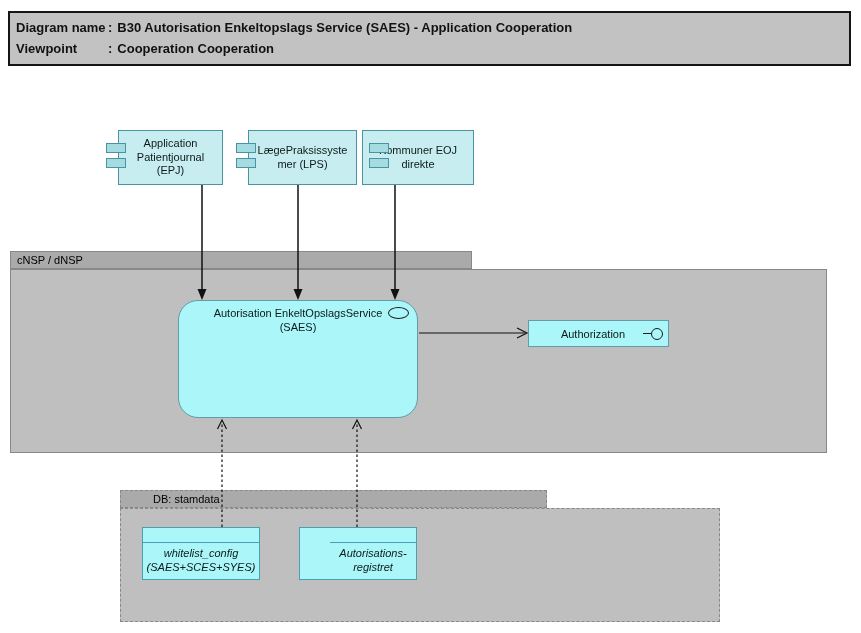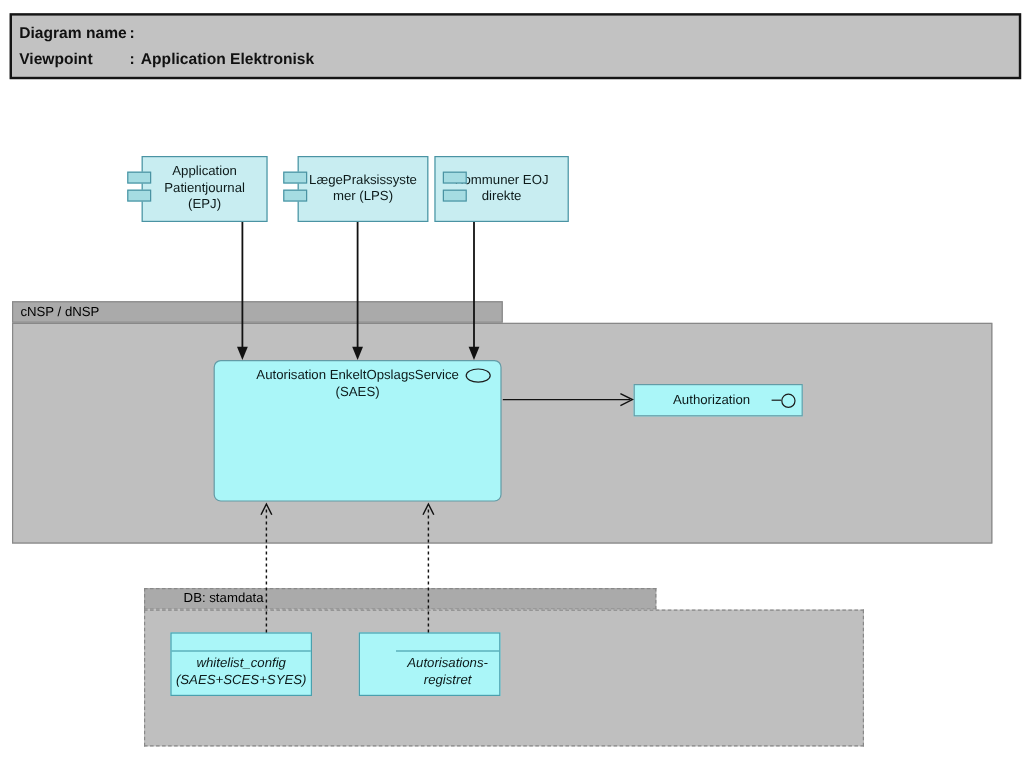--- a/index.html
+++ b/index.html
@@ -19,41 +19,41 @@
   }
   .title-row{display:flex;}
   .title-label{width:92px;flex:0 0 92px;}
   .title-sep{margin-right:5px;}
 
   
   .grp-tab{background:#aaaaaa;border:1px solid #888;z-index:1;
     font-size:11px;line-height:16px;padding-left:6px;color:#000;}
   .grp-body{background:#bfbfbf;border:1px solid #888;z-index:1;}
   .dashed{border-style:dashed;}
-  #cnsp-tab{left:10px;top:251px;width:409px;height:18px;}
+  #cnsp-tab{left:10px;top:251px;width:462px;height:18px;}
   #cnsp-body{left:10px;top:269px;width:817px;height:184px;}
   #db-tab{left:120px;top:490px;width:427px;height:18px;padding-left:32px;}
   #db-body{left:120px;top:508px;width:600px;height:114px;}
 
   
   .uml-component{
     background:#c8edf1;border:1.5px solid #4a93a3;z-index:2;
     display:flex;align-items:center;justify-content:center;
     font-size:11px;line-height:13.5px;text-align:center;color:#0d1a1a;
   }
   .comp-port{
     width:20px;height:10px;background:#a5dce2;border:1.5px solid #4a93a3;z-index:3;
   }
   #comp-epj{left:118px;top:130px;width:105px;height:55px;}
   #comp-lps{left:248px;top:130px;width:109px;height:55px;}
   #comp-eoj{left:362px;top:130px;width:112px;height:55px;}
 
   
   #saes{
-    left:178px;top:300px;width:240px;height:118px;border-radius:6px;
+    left:178px;top:300px;width:240px;height:118px;border-radius:20px;
     background:#aaf6f8;border:1.5px solid #639ba6;z-index:2;
     font-size:11px;line-height:14px;text-align:center;padding-top:5px;color:#0d1a1a;
   }
   #saes-oval{
     position:absolute;right:8px;top:6px;width:19px;height:10px;
     border:1.5px solid #1c1c1c;border-radius:50%;background:transparent;
   }
 
   
   #authz{
@@ -81,25 +81,26 @@
 </style>
 </head>
 <body>
 
 <div id="stage">
 
   <div id="title-block" class="abs">
     <div class="title-row">
       <span class="title-label">Diagram name</span>
       <span class="title-sep">:</span>
+      <span class="title-value">B30 Autorisation Enkeltopslags Service (SAES) - Application Cooperation</span>
     </div>
     <div class="title-row">
       <span class="title-label">Viewpoint</span>
       <span class="title-sep">:</span>
-      <span class="title-value">Application Elektronisk</span>
+      <span class="title-value">Cooperation Cooperation</span>
     </div>
   </div>
 
   <div id="cnsp-tab" class="abs grp-tab">
     <span>cNSP / dNSP</span>
   </div>
   <div id="cnsp-body" class="abs grp-body"></div>
 
   <div id="db-tab" class="abs grp-tab dashed">
     <span>DB: stamdata</span>

